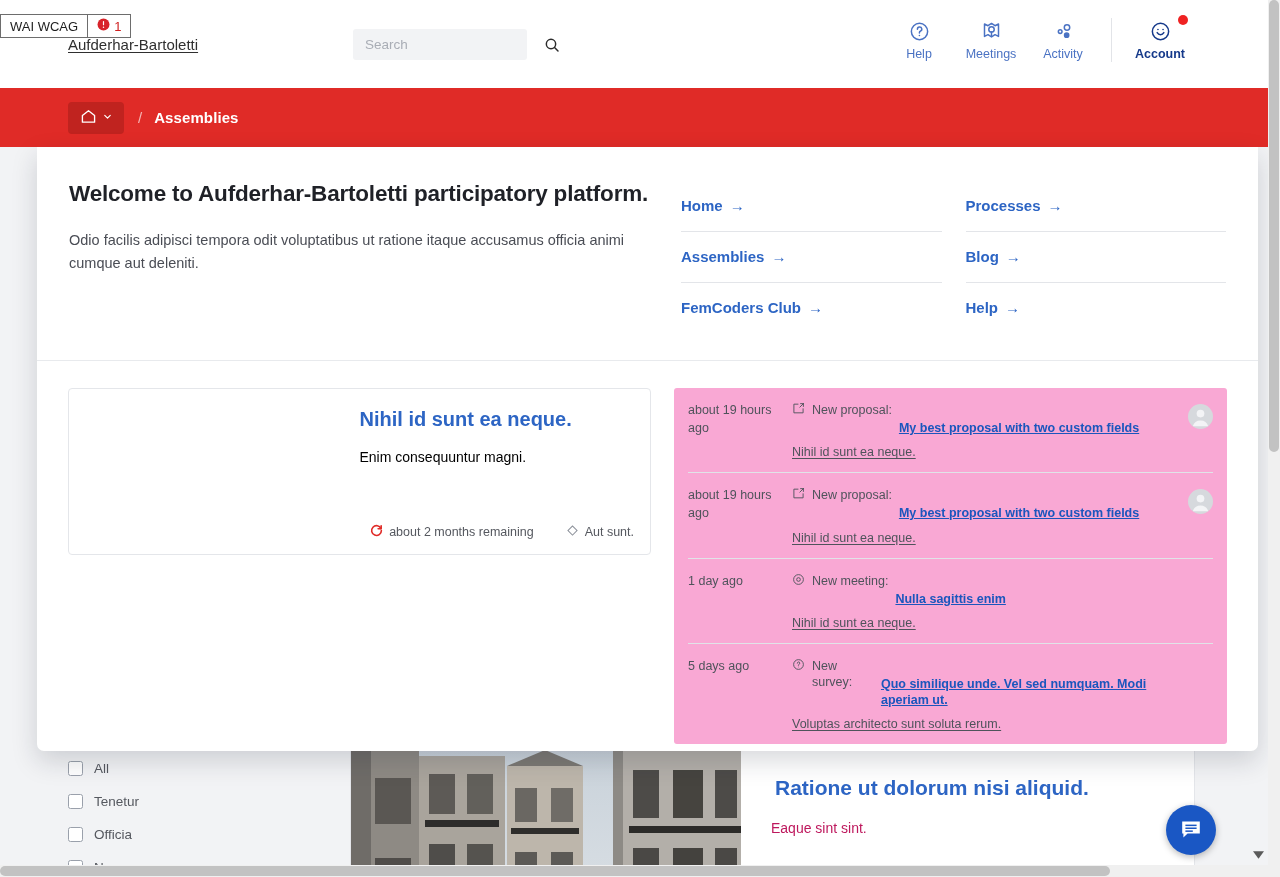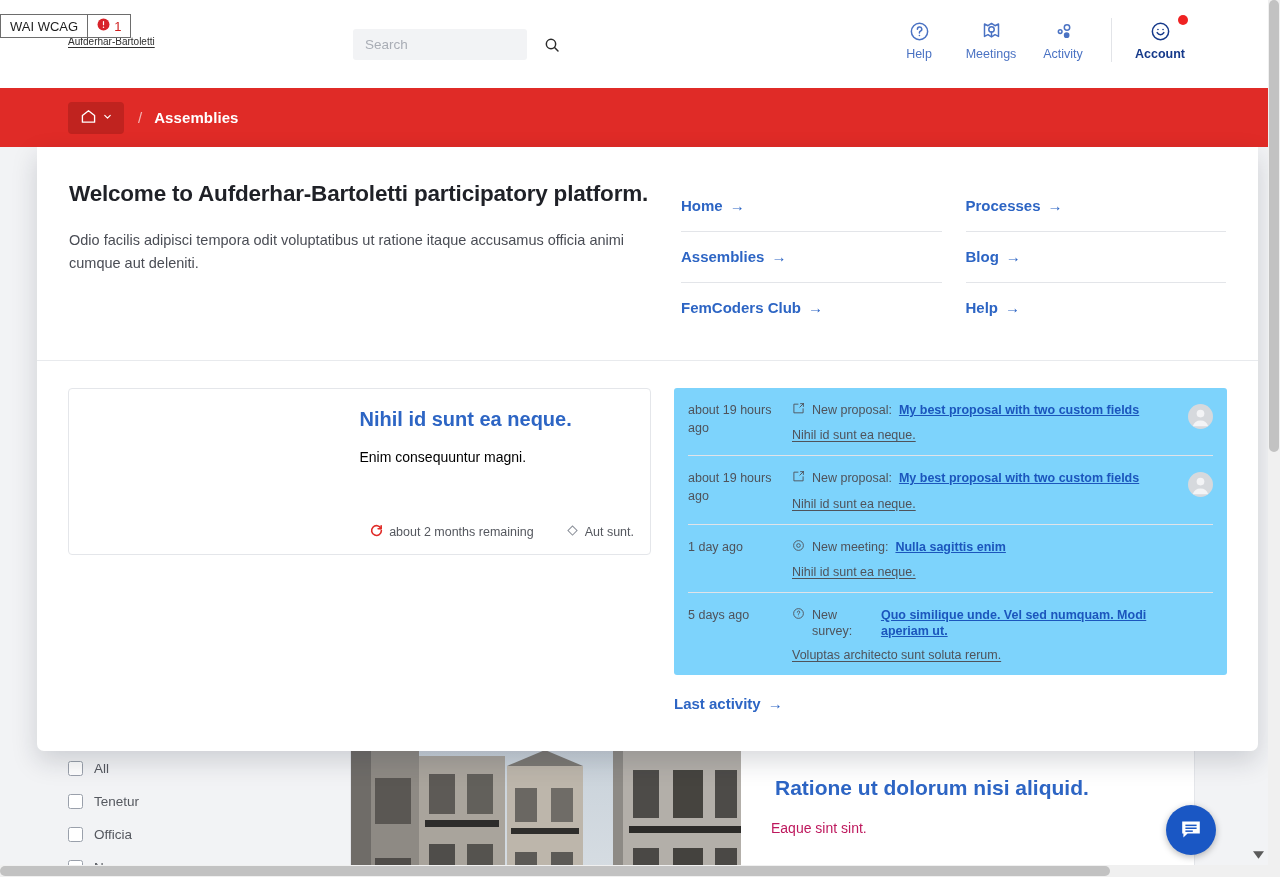--- a/index.html
+++ b/index.html
@@ -16,21 +16,21 @@
   
   #bg-page { position: absolute; inset: 0; background: #ffffff; }
 
   
   .topbar {
     position: absolute; top: 0; left: 0; right: 12px; height: 88px;
     background: #ffffff; display: flex; align-items: center;
   }
   .brand {
     position: absolute; left: 68px; top: 36px;
-    font-size: 10px; color: #2f2f2f; text-decoration: underline;
+    font-size: 15px; color: #2f2f2f; text-decoration: underline;
     text-underline-offset: 2px; white-space: nowrap;
   }
   .search-box {
     position: absolute; left: 353px; top: 29px;
     width: 174px; height: 31px; background: #f2f3f5; border-radius: 3px;
     display: flex; align-items: center; padding: 0 10px;
   }
   .search-box input {
     border: none; background: transparent; outline: none; flex: 1;
     font-family: "Liberation Sans", sans-serif; font-size: 13.5px; color: #53565c;
@@ -113,27 +113,27 @@
   .hl-card {
     width: 583px; flex: none; height: 167px; background: #fff;
     border: 1px solid #e4e6ea; border-radius: 4px; position: relative;
   }
   .hl-inner { position: absolute; left: 50%; right: 16px; top: 19px; bottom: 14px; display: flex; flex-direction: column; }
   .hl-title { font-size: 20px; font-weight: bold; color: #2d65c4; margin: 0 0 18px 0; }
   .hl-sub { font-size: 14px; color: #000000; margin: 0; }
   .hl-meta { margin-top: auto; display: flex; align-items: center; gap: 32px; font-size: 12.5px; color: #55585f; justify-content: flex-end; }
   .hl-meta span.m { display: flex; align-items: center; gap: 6px; }
 
-  .feed { flex: 1; background: #7dd3fc; border-radius: 3px; padding: 0 14px; }
+  .feed { flex: 1; background: #f9a8d4; border-radius: 3px; padding: 0 14px; }
   .feed-row { display: flex; padding: 14px 0 13px 0; border-bottom: 1px solid #e1e3e8; }
   .feed-row:last-child { border-bottom: none; }
   .feed-time { width: 104px; flex: none; font-size: 12.5px; color: #4f535b; line-height: 1.42; }
   .feed-main { flex: 1; min-width: 0; }
   .feed-line1 { display: flex; align-items: flex-start; gap: 7px; font-size: 12.5px; color: #4f535b; line-height: 1.3; }
-  .feed-line1 .ttl { color: #1b56bd; font-weight: bold; }
+  .feed-line1 .ttl { color: #1b56bd; font-weight: bold; margin-top: 18px; }
   .feed-ctx {
     display: block; margin-top: 9px; font-size: 12.5px; color: #4f535b;
     text-decoration: underline; text-underline-offset: 2px;
   }
   .feed-av { width: 30px; flex: none; display: flex; justify-content: flex-end; padding-top: 2px; }
   .last-activity {
     display: inline-flex; align-items: center; gap: 7px; margin: 20px 0 0 0;
     color: #2d65c4; font-size: 15px; font-weight: bold; text-decoration: none;
   }
   .feed-wrap { flex: 1; display: flex; flex-direction: column; }

